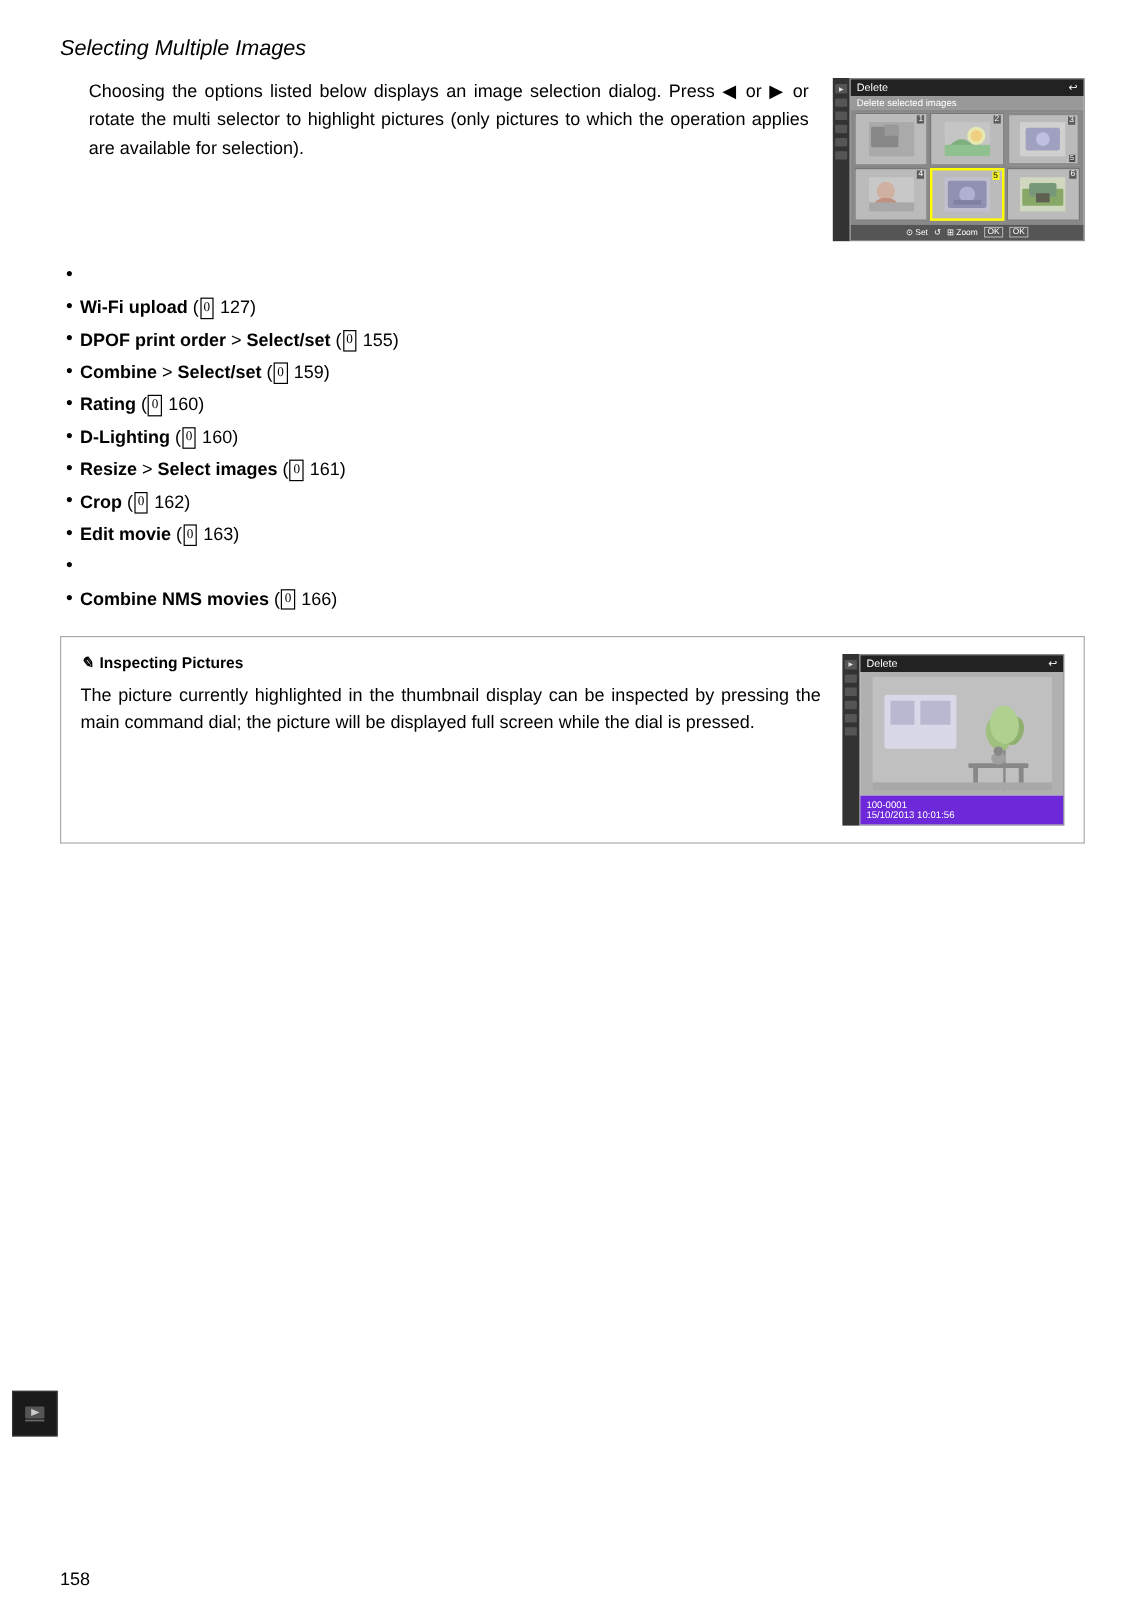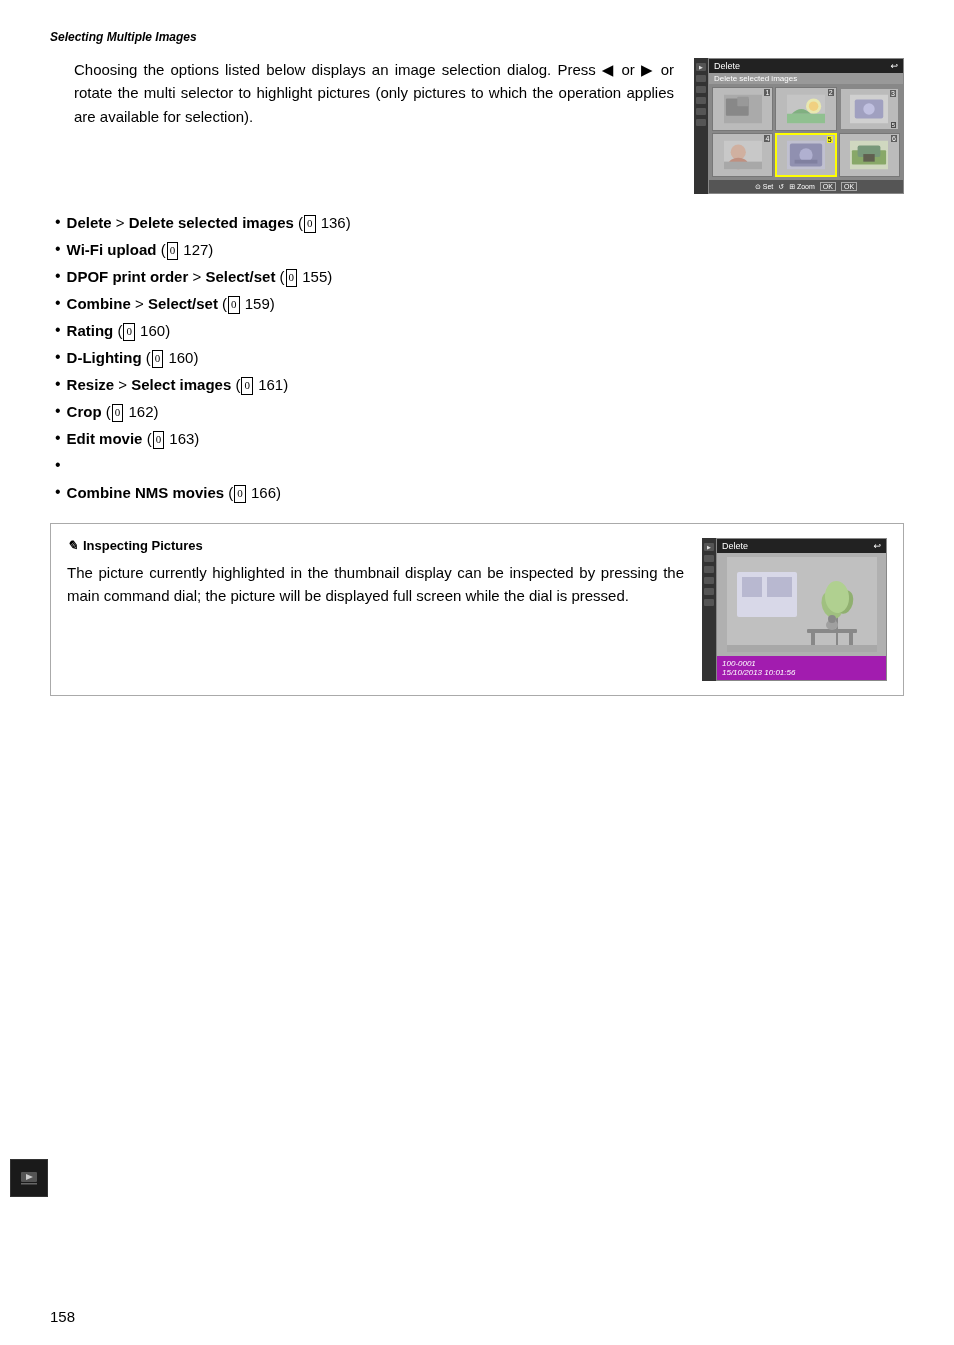--- a/index.html
+++ b/index.html
@@ -12,22 +12,22 @@
       color: #000;
       position: relative;
     }
 
     .page-container {
       padding: 30px 50px 30px 50px;
       max-width: 954px;
     }
 
     .section-title {
-      font-size: 12px;
-      font-weight: bold;
+      font-size: 18px;
+      font-weight: normal;
       font-style: italic;
       margin-bottom: 14px;
     }
 
     .top-section {
       display: flex;
       gap: 20px;
       margin-bottom: 18px;
       margin-left: 24px;
     }
@@ -200,23 +200,20 @@
           <span style="background:#555;border:1px solid #aaa;padding:0 2px;">OK</span>
           <span style="background:#555;border:1px solid #aaa;padding:0 2px;">OK</span>
         </div>
       </div>
     </div>
   </div>
 
   <div class="bullet-list">
     <div class="bullet-item">
       <span class="bullet-dot">•</span>
-      <span class="bullet-text">
-        <strong>Delete</strong> &gt; <strong>Delete selected images</strong> (<span class="ref-box">0</span> 136)
-      </span>
     </div>
     <div class="bullet-item">
       <span class="bullet-dot">•</span>
       <span class="bullet-text">
         <strong>Wi-Fi upload</strong> (<span class="ref-box">0</span> 127)
       </span>
     </div>
     <div class="bullet-item">
       <span class="bullet-dot">•</span>
       <span class="bullet-text">
@@ -309,21 +306,21 @@
             <rect x="80" y="72" width="50" height="4" fill="#888" rx="1"></rect>
             <rect x="84" y="76" width="4" height="18" fill="#888"></rect>
             <rect x="122" y="76" width="4" height="18" fill="#888"></rect>
 
             <ellipse cx="105" cy="68" rx="6" ry="5" fill="#a0a0a0"></ellipse>
             <circle cx="105" cy="62" r="4" fill="#888"></circle>
 
             <rect x="0" y="88" width="150" height="7" fill="#a8a8a8"></rect>
           </svg>
         </div>
-        <div style="background:#a21caf;color:#fff;font-size:8px;padding:3px 5px;font-style:italic;">
+        <div style="background:#6d28d9;color:#fff;font-size:8px;padding:3px 5px;">
           <div>100-0001</div>
           <div>15/10/2013  10:01:56</div>
         </div>
       </div>
     </div>
   </div>
 
   <div style="position:absolute; left:10px; bottom:148px; width:38px; height:38px; background:#1a1a1a; display:flex; align-items:center; justify-content:center; border:1px solid #333;">
     <svg width="18" height="14" viewBox="0 0 18 14">
       <rect x="0" y="0" width="18" height="14" fill="#1a1a1a"></rect>

